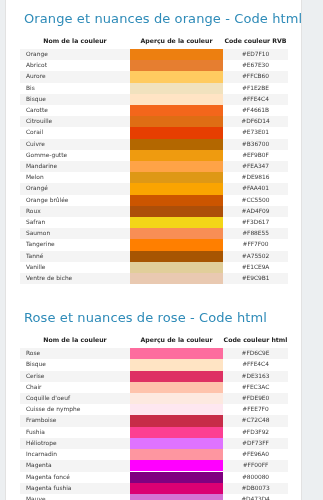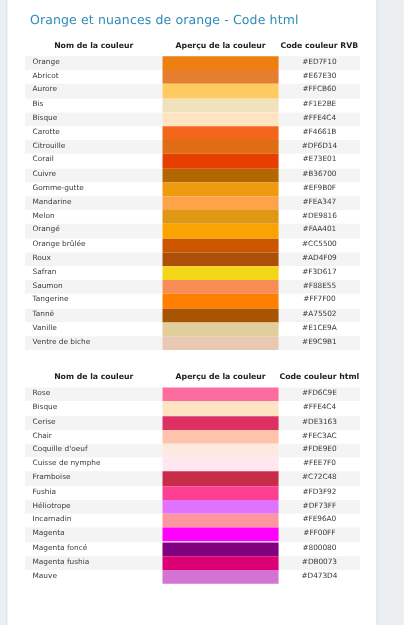--- a/index.html
+++ b/index.html
@@ -10,21 +10,21 @@
     -webkit-font-smoothing:antialiased;
   }
   .page{
     position:absolute;left:6px;top:0;width:295px;min-height:500px;
     background:#ffffff;
     box-shadow:0 0 0 1px #e2e2e2;
   }
   .section{padding:0 0 6px 0;}
   .section-title{
     color:#2e8bb8;
-    font-size:10px;
+    font-size:13px;
     font-weight:normal;
     padding:11px 17px 8px 18px;
     letter-spacing:.1px;
     white-space:nowrap;
   }
   table{
     border-collapse:collapse;
     width:268px;
     margin-left:14px;
     table-layout:fixed;
@@ -220,20 +220,21 @@
             </td>
             <td class="code">#E9C9B1</td>
           </tr>
         </tbody>
     </table>
   </div>
 
   <div class="spacer"></div>
 
   <div class="section">
+    <div class="section-title">Rose et nuances de rose - Code html</div>
     <table>
       <thead>
         <tr>
           <th class="c-name">Nom de la couleur</th>
           <th class="c-swatch">Aperçu de la couleur</th>
           <th class="c-code">Code couleur html</th>
         </tr>
       </thead>
       <tbody>
           <tr class="odd">

